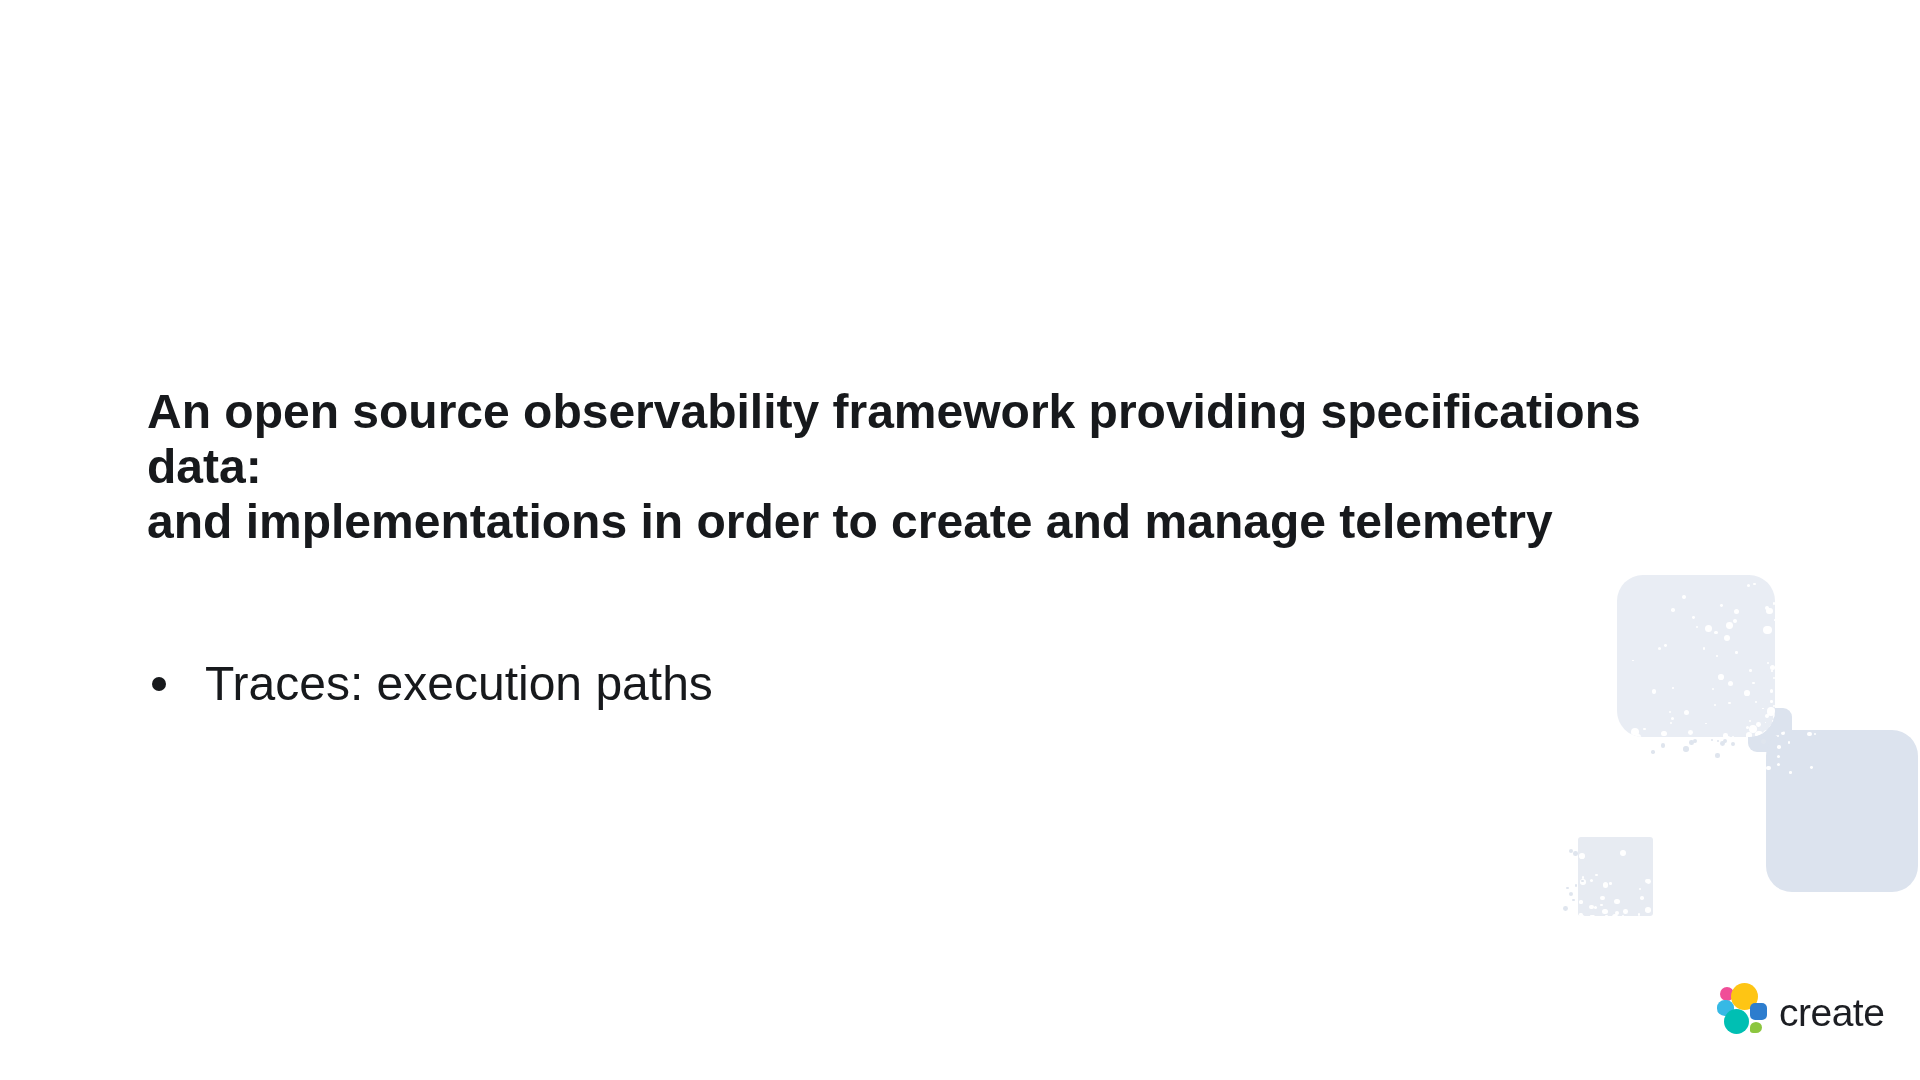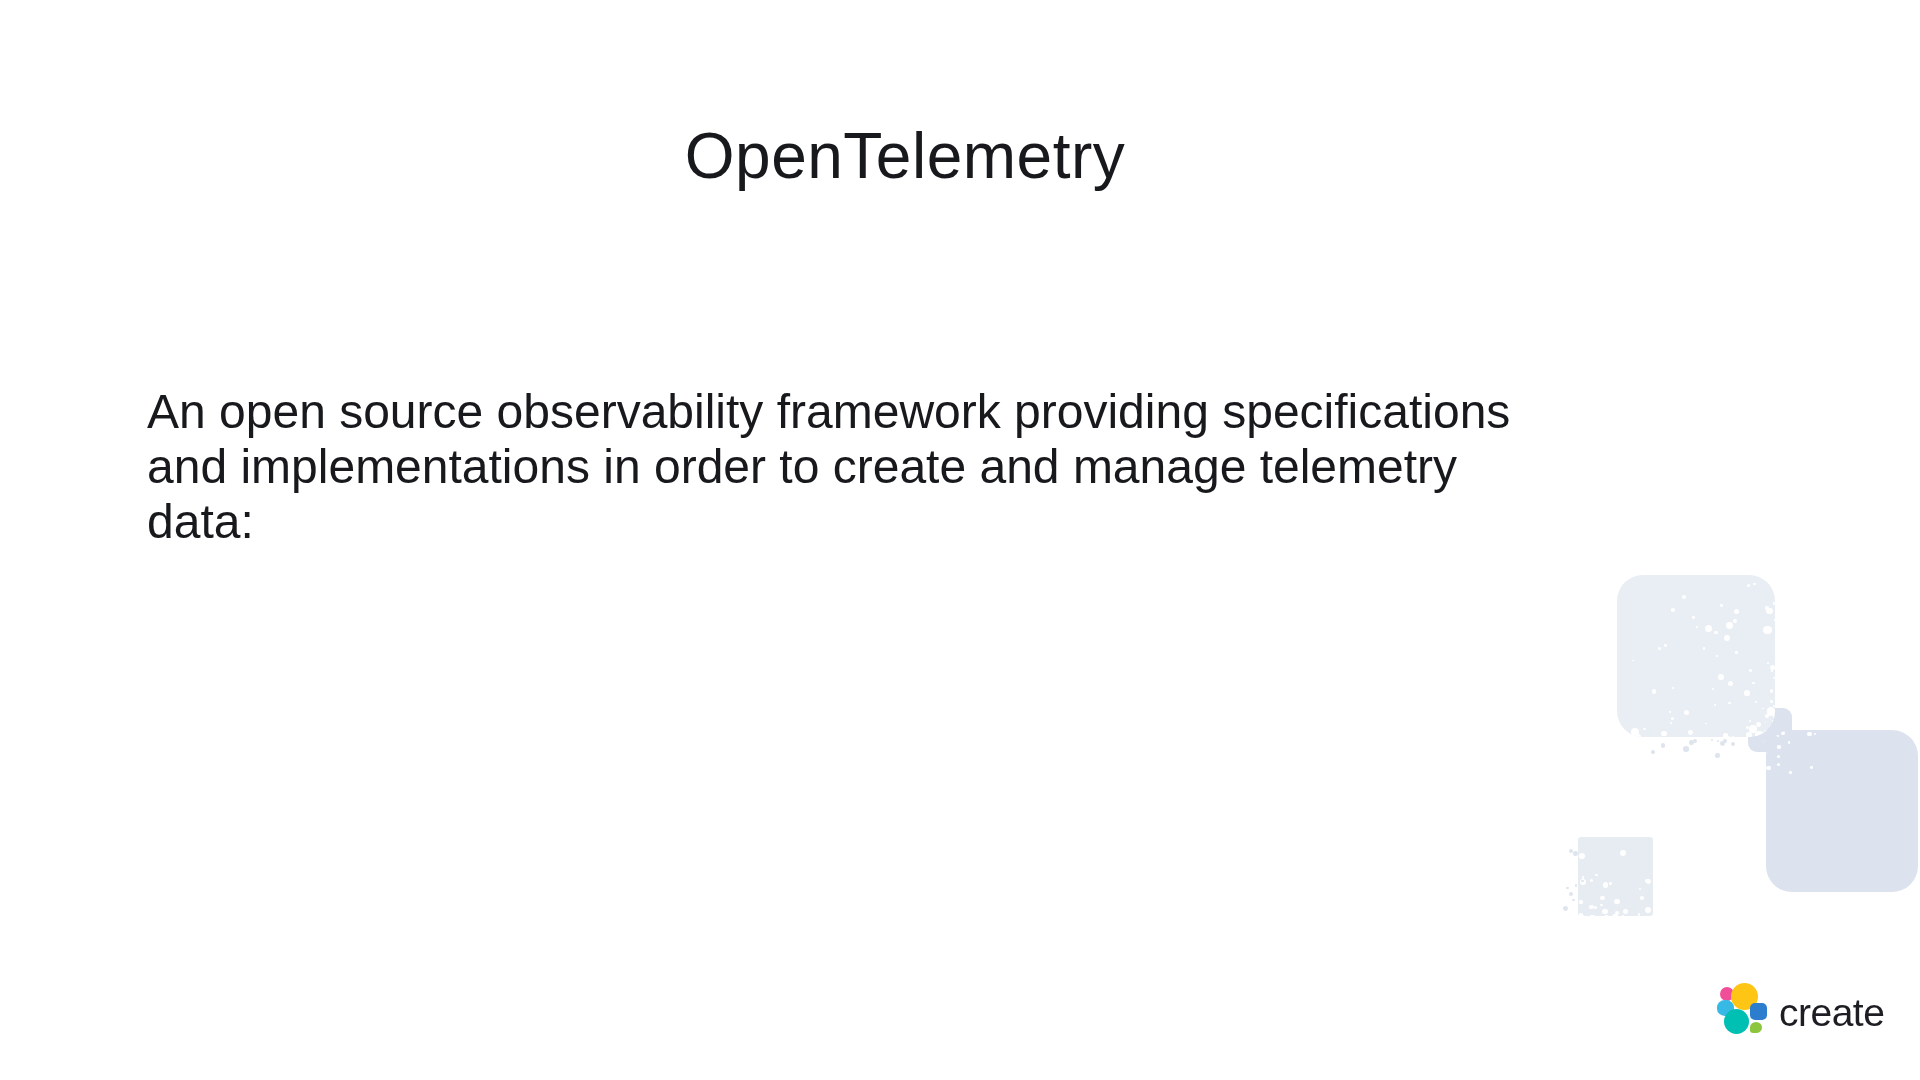--- a/index.html
+++ b/index.html
@@ -24,21 +24,21 @@
     font-weight: 400;
     letter-spacing: 0.5px;
     color: var(--ink, #17191c);
   }
   .paragraph {
     position: absolute;
     left: 147px;
     top: 384px;
     font-size: 48px;
     line-height: 55px;
-    font-weight: 400;
+    font-weight: 700;
   }
   .bullet-row {
     position: absolute;
     left: 152px;
     top: 656px;
     height: 55px;
     display: flex;
     align-items: center;
   }
   .bullet-dot {
@@ -266,28 +266,31 @@
         <span class="speck" style="left: 1562.77px; top: 906.128px; width: 4.95094px; height: 4.95094px; background: rgb(223, 229, 238);"></span>
         <span class="speck" style="left: 1565.97px; top: 886.589px; width: 2.69514px; height: 2.69514px; background: rgb(223, 229, 238);"></span>
         <span class="speck" style="left: 1572.92px; top: 851.048px; width: 4.69708px; height: 4.69708px; background: rgb(223, 229, 238);"></span>
         <span class="speck" style="left: 1575.07px; top: 884.173px; width: 2.42513px; height: 2.42513px; background: rgb(223, 229, 238);"></span>
         <span class="speck" style="left: 1581.4px; top: 879.627px; width: 2.35343px; height: 2.35343px; background: rgb(223, 229, 238);"></span>
         <span class="speck" style="left: 1568.76px; top: 848.718px; width: 4.47979px; height: 4.47979px; background: rgb(223, 229, 238);"></span>
         <span class="speck" style="left: 1564.54px; top: 907.253px; width: 2.39393px; height: 2.39393px; background: rgb(223, 229, 238);"></span>
       </div>
   </div>
 
-  <h1 class="title">OpenTelemetry</h1>
 
   <div class="paragraph">
     <div class="pline">An open source observability framework providing specifications</div>
+    <div class="pline">data:</div>
     <div class="pline">and implementations in order to create and manage telemetry</div>
-    <div class="pline">data:</div>
   </div>
 
+  <div class="bullet-row">
+    <span class="bullet-dot"></span>
+    <span class="bullet-text">Traces: execution paths</span>
+  </div>
 
   <div class="logo">
     <div class="logo-mark">
       <span class="blob blob-pink"></span>
       <span class="blob blob-sky"></span>
       <span class="blob blob-yellow"></span>
       <span class="blob blob-blue"></span>
       <span class="blob blob-teal"></span>
       <span class="blob blob-green"></span>
     </div>

